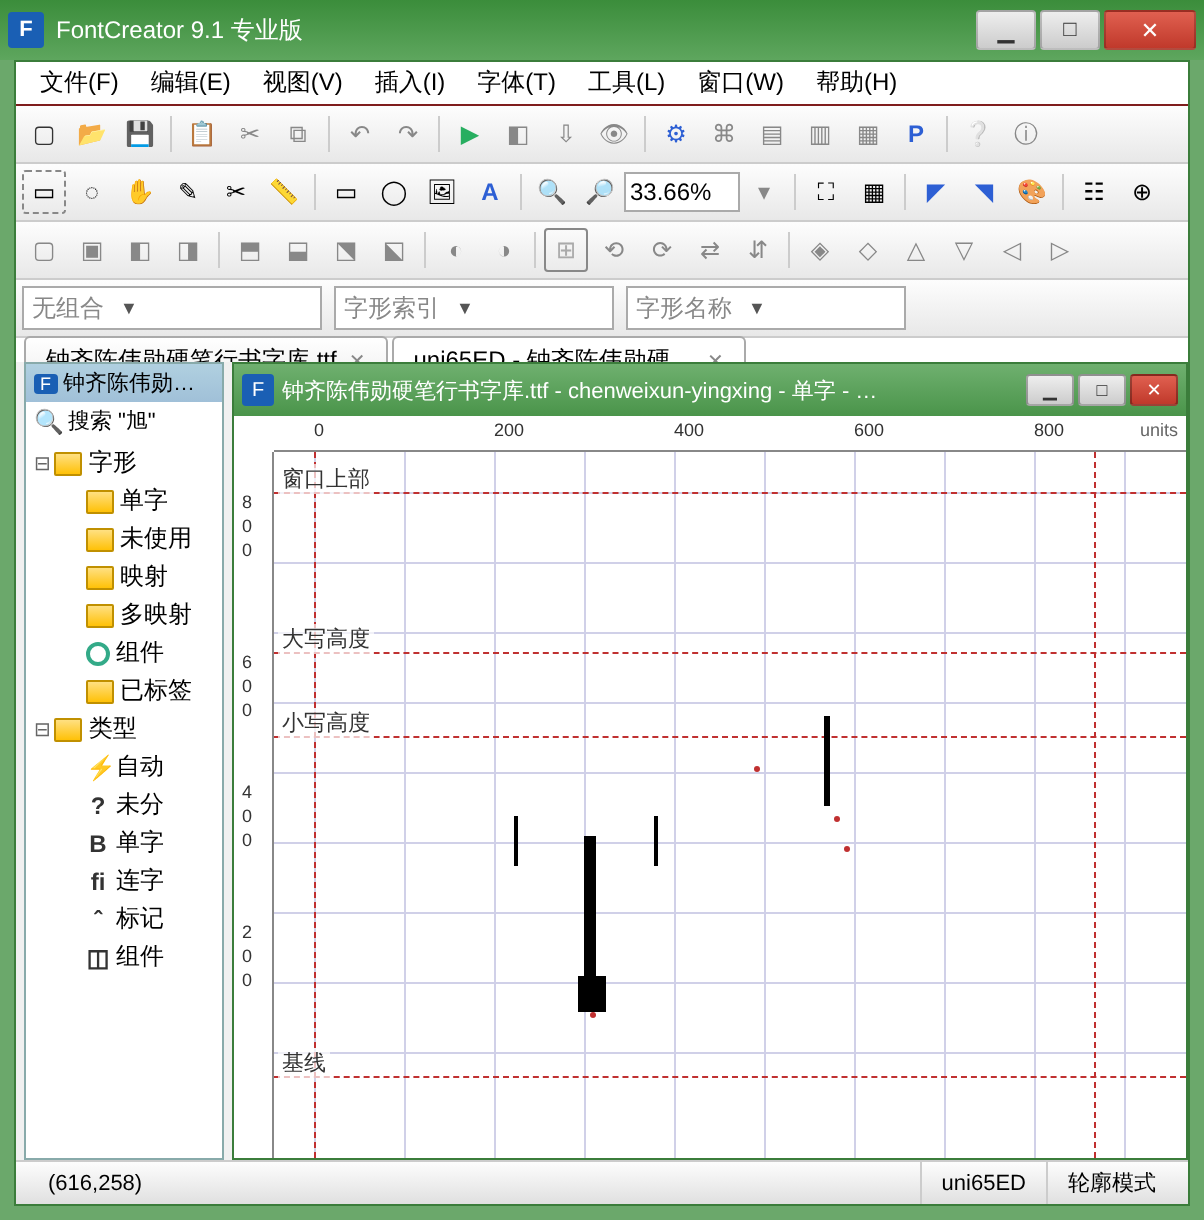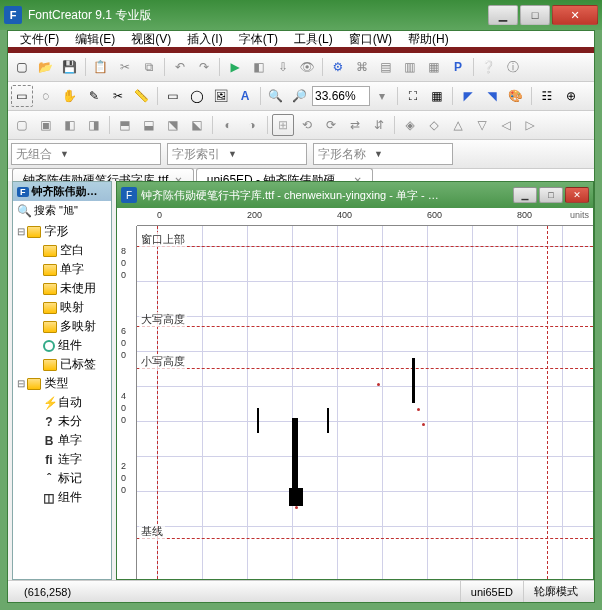--- a/index.html
+++ b/index.html
@@ -9,21 +9,21 @@
 .outer-window { position: absolute; left: 0; top: 0; width: 602px; height: 610px; }
 .titlebar { height: 30px; background: linear-gradient(#3b8d3b,#5ea65e); display: flex; align-items: center; padding: 0 4px; color: #fff; font-size: 12px; }
 .titlebar .icon { width: 18px; height: 18px; background: #1a5fb4; border-radius: 2px; margin-right: 6px; display: flex; align-items: center; justify-content: center; color: #fff; font-weight: bold; font-size: 11px; }
 .winbtns { margin-left: auto; display: flex; }
 .winbtn { width: 30px; height: 20px; display: flex; align-items: center; justify-content: center; font-size: 11px; margin-left: 2px; border: 1px solid rgba(0,0,0,0.2); border-radius: 2px; cursor: pointer; }
 .winbtn.min, .winbtn.max { background: linear-gradient(#eee,#ccc); color: #333; }
 .winbtn.close { background: linear-gradient(#e06050,#c0392b); color: #fff; width: 46px; }
 
 .client { position: absolute; left: 7px; top: 30px; right: 7px; bottom: 7px; background: #f0f0f0; border: 1px solid #3b7d3b; }
 
-.menubar { height: 22px; background: #fff; display: flex; align-items: center; padding: 0 4px; font-size: 12px; border-bottom: 6px solid #7f1d1d; }
+.menubar { height: 22px; background: #fff; display: flex; align-items: center; padding: 0 4px; font-size: 12px; border-bottom: 1px solid #7f1d1d; }
 .menubar span { padding: 2px 8px; cursor: pointer; }
 
 .toolbar { display: flex; flex-wrap: wrap; align-items: center; padding: 2px; background: linear-gradient(#fdfdfd,#e8e8e8); border-bottom: 1px solid #ccc; }
 .tbtn { width: 22px; height: 22px; margin: 1px; display: flex; align-items: center; justify-content: center; font-size: 12px; border-radius: 2px; cursor: pointer; }
 .tsep { width: 1px; height: 18px; background: #ccc; margin: 0 3px; }
 .zoombox { width: 58px; height: 20px; font-size: 12px; border: 1px solid #aaa; padding: 0 2px; }
 .dropdn { display: inline-flex; align-items: center; height: 22px; border: 1px solid #aaa; background: #fff; font-size: 12px; padding: 0 4px; color: #888; }
 .dropdn .arr { margin-left: 8px; color: #555; font-size: 9px; }
 
 .combos { display: flex; padding: 3px; gap: 6px; background: linear-gradient(#fdfdfd,#e8e8e8); border-bottom: 1px solid #ccc; }
@@ -31,21 +31,21 @@
 
 .tabs { height: 24px; background: #fff; display: flex; align-items: flex-end; padding: 0 4px; border-bottom: 1px solid #aaa; font-size: 12px; }
 .tab { padding: 3px 10px; border: 1px solid #aaa; border-bottom: none; margin-right: 2px; background: linear-gradient(#fff,#eee); border-radius: 3px 3px 0 0; display: flex; align-items: center; cursor: pointer; }
 .tab.active { background: #fff; }
 .tab .x { margin-left: 6px; color: #888; font-size: 10px; }
 
 .workarea { position: absolute; top: 150px; left: 0; right: 0; bottom: 22px; background: #f0f0f0; }
 
 
 .sidepanel { position: absolute; left: 4px; top: 0; width: 100px; bottom: 0; background: #fff; border: 1px solid #8aa; font-size: 12px; overflow: hidden; }
-.sidepanel .sp-title { background: linear-gradient(#b0d0e0,#a0c0d8); padding: 2px 4px; font-size: 11px; display: flex; align-items: center; font-weight: bold; }
+.sidepanel .sp-title { background: linear-gradient(#b0d0e0,#a0c0d8); padding: 2px 4px; font-size: 11px; display: flex; align-items: center; }
 .sidepanel .sp-title::before { content:"F"; background:#1a5fb4; color:#fff; font-size:9px; padding:0 3px; border-radius:2px; margin-right:3px; }
 .sp-search { padding: 2px 4px; display:flex; align-items:center; }
 .tree { padding: 2px 0; font-size: 12px; }
 .tree-item { padding: 1px 2px 1px 30px; display: flex; align-items: center; white-space: nowrap; cursor: pointer; }
 .tree-item .fic { width:14px; height:12px; background: linear-gradient(#ffe082,#ffc107); border:1px solid #c09000; border-radius:1px; margin-right:3px; flex-shrink:0; }
 .tree-item.lvl1 { padding-left: 4px; }
 .tree-item.lvl1::before { content:"⊟"; font-size:10px; margin-right:2px; color:#666; }
 .tree-item .tic { width:12px; text-align:center; margin-right:3px; font-weight:bold; color:#333; }
 
 
@@ -224,24 +224,20 @@
 
     <div class="workarea">
 
       <div class="sidepanel">
         <div class="sp-title">钟齐陈伟勋…</div>
         <div class="sp-search">🔍 <span style="font-size:11px;margin-left:2px">搜索 "旭"</span></div>
         <div class="tree">
           <div class="tree-item lvl1">
               <span class="fic"></span>
               <span>字形</span>
-            </div>
-          <div class="tree-item">
-              <span class="fic"></span>
-              <span>空白</span>
             </div>
           <div class="tree-item">
               <span class="fic"></span>
               <span>单字</span>
             </div>
           <div class="tree-item">
               <span class="fic"></span>
               <span>未使用</span>
             </div>
           <div class="tree-item">

